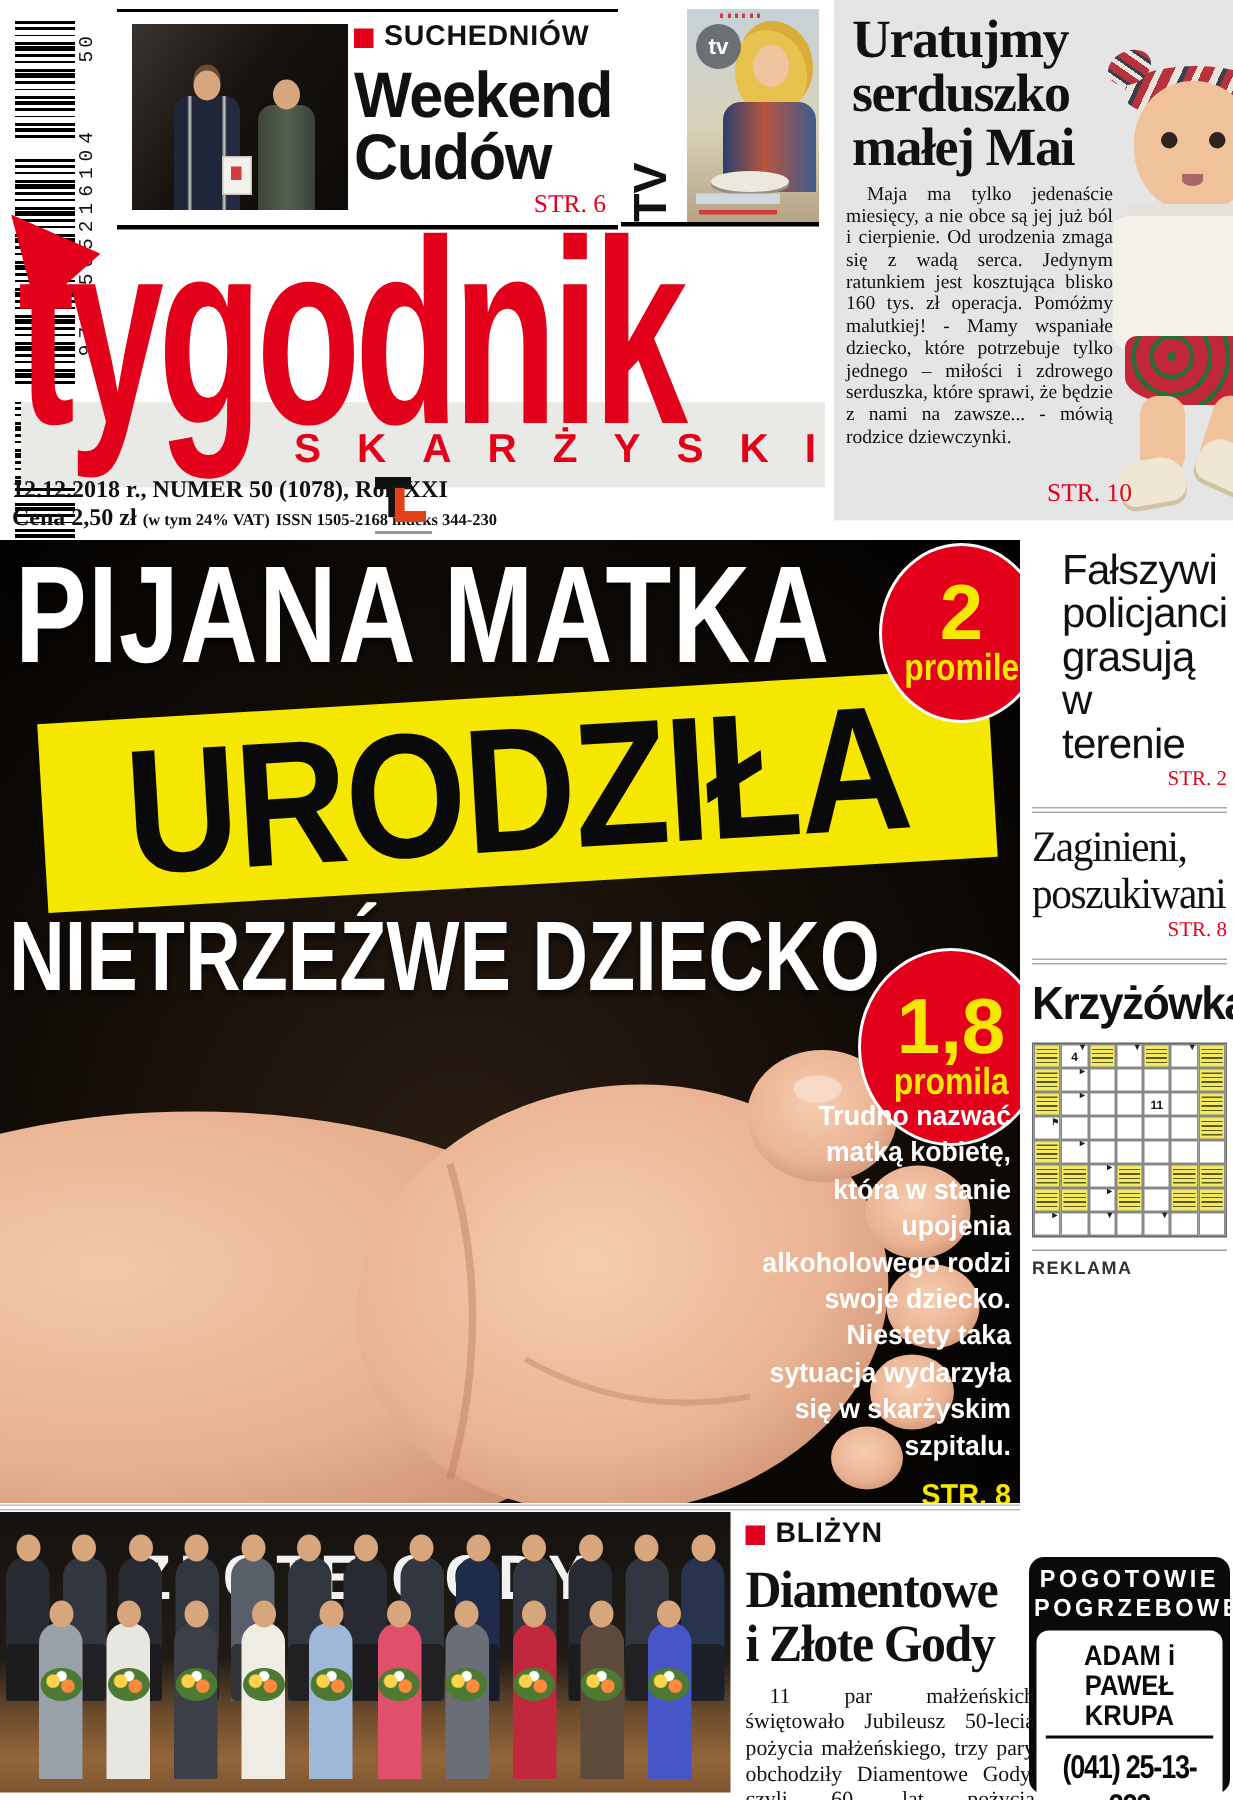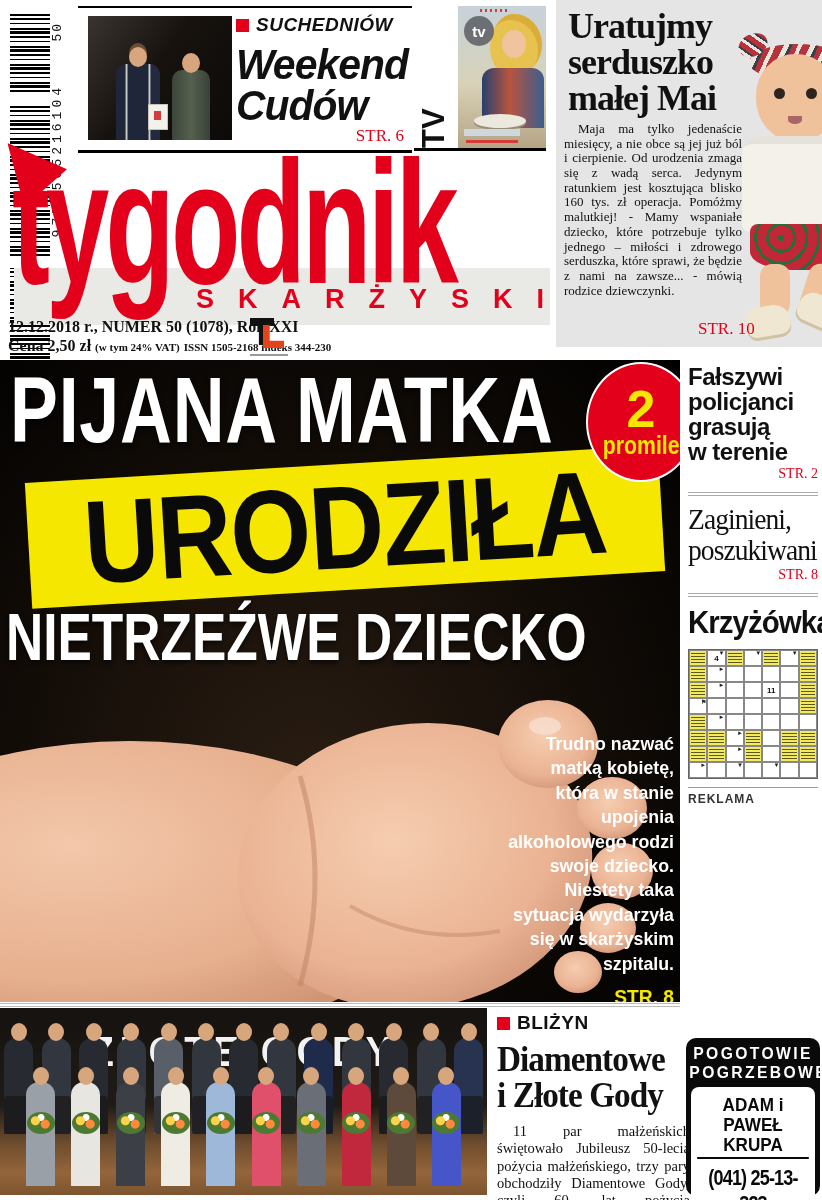--- a/index.html
+++ b/index.html
@@ -19,21 +19,21 @@
           font-family:"Liberation Mono",monospace;font-size:13px;letter-spacing:2px;}
   .weekend-box{left:78px;top:6px;width:334px;height:142px;border-top:2px solid #000;border-bottom:3px solid #000;}
   .kids-photo{left:10px;top:8px;width:144px;height:124px;background:linear-gradient(125deg,#3a3430 0%,#17120e 45%,#0c0a08 100%);overflow:hidden;}
   .kid{position:absolute;bottom:-8px;border-radius:10px 10px 0 0;}
   .kid.girl{left:28px;width:44px;height:84px;background:linear-gradient(90deg,#20263a 20%,#cfd3c8 24%,#20263a 28%,#20263a 72%,#cfd3c8 76%,#232a40 80%);}
   .kid.boy{left:84px;width:38px;height:78px;background:linear-gradient(90deg,#3c453a,#55604e 50%,#39423a);}
   .kid::before{content:"";position:absolute;top:-17px;left:50%;transform:translateX(-50%);width:18px;height:20px;border-radius:50%;background:#d7a67e;}
   .girl::before{box-shadow:0 -4px 0 0 #6b4b32;}
   .cert{position:absolute;left:60px;bottom:10px;width:18px;height:24px;background:#f3f1ec;border:1px solid #c9c4ba;}
   .cert::after{content:"";position:absolute;left:5px;top:6px;width:7px;height:9px;background:#d43b3b;}
-  .weekend-right{left:158px;top:6px;width:172px;font-style:italic;}
+  .weekend-right{left:158px;top:6px;width:172px;}
   .kicker-row{display:flex;align-items:center;gap:7px;font-weight:bold;font-size:19px;letter-spacing:.5px;}
   .weekend-title{margin-top:8px;font-size:43px;font-weight:bold;line-height:.95;letter-spacing:-1px;transform:scaleX(.95);transform-origin:left top;}
   .weekend-str{position:absolute;right:8px;top:118px;font-size:17px;}
   .tv-banner{left:414px;top:6px;width:44px;height:142px;border-bottom:3px solid #000;}
   .tv-banner span{position:absolute;left:2px;bottom:0;writing-mode:vertical-rl;transform:rotate(180deg);
       font-size:31px;font-weight:bold;letter-spacing:0px;}
   .tv-cover{left:458px;top:6px;width:88px;height:142px;border-bottom:3px solid #000;overflow:hidden;
       background:linear-gradient(180deg,#c7d2da 0%,#d9d2b8 55%,#b5a484 100%);}
   .tv-dots{position:absolute;left:22px;top:3px;width:30px;height:3px;background:repeating-linear-gradient(90deg,#d43b3b 0 2px,transparent 2px 5px);}
   .tv-hair{position:absolute;right:4px;top:8px;width:52px;height:62px;background:#e8c24e;border-radius:46% 54% 58% 42%/55% 50% 50% 45%;box-shadow:-4px 6px 0 0 #d9ad3a inset;}
@@ -91,21 +91,21 @@
   .badge .val{font-size:52px;line-height:.9;}
   .badge .unit{font-size:25px;line-height:1;transform:scaleX(.85);}
   .badge1{left:586px;top:2px;width:106px;height:116px;}
   .badge2{left:572px;top:272px;width:120px;height:128px;}
   .foot-svg{position:absolute;left:0;top:296px;width:680px;height:346px;}
   .hero-caption{position:absolute;left:498px;top:372px;width:176px;text-align:right;color:#fff;
      font-weight:bold;font-size:18.5px;line-height:1.32;transform:scaleX(.96);transform-origin:right top;}
   .hero-str{margin-top:8px;color:#f6e700;font-size:20px;}
   
   .rc{left:688px;top:365px;width:130px;}
-  .rc-title{font-weight:bold;font-size:24px;line-height:1.04;letter-spacing:-.5px;width:104px;}
+  .rc-title{font-weight:normal;font-size:28px;line-height:1.04;letter-spacing:-.5px;width:104px;margin-left:20px;}
   .rc-body{margin-top:12px;font-family:"Liberation Serif",serif;font-size:13.2px;line-height:1.17;text-align:justify;text-indent:13px;}
   .rc-str{text-align:right;font-size:14px;margin-top:1px;}
   .sep{height:2px;border-top:1px solid #aaa;border-bottom:1px solid #aaa;margin:10px 0 8px 0;}
   .rc-title2{font-family:"Liberation Serif",serif;font-weight:normal;font-size:29px;line-height:1.08;letter-spacing:-1px;transform:scaleX(.95);transform-origin:left top;width:136px;}
   .cw-title{font-weight:bold;font-size:31px;letter-spacing:-1px;transform:scaleX(.95);transform-origin:left top;margin:2px 0 8px 0;}
   .cw-grid{display:grid;grid-template-columns:repeat(7,1fr);width:128px;border:1px solid #666;background:#fff;}
   .cw-cell{position:relative;height:14px;border:0.5px solid #888;font-size:8px;font-weight:bold;
      display:flex;align-items:center;justify-content:center;}
   .cw-cell.clue{background:#f3ea5f;}
   .cw-cell.clue::before{content:"";position:absolute;left:1px;right:1px;top:2px;bottom:2px;
@@ -259,20 +259,24 @@
     </svg>
     <div class="h1">PIJANA MATKA</div>
     <div class="ybar">
       <span class="h2">URODZIŁA</span>
     </div>
     <div class="h3">NIETRZEŹWE DZIECKO</div>
     <div class="badge badge1">
       <span class="val">2</span>
       <span class="unit">promile</span>
     </div>
+    <div class="badge badge2">
+      <span class="val">1,8</span>
+      <span class="unit">promila</span>
+    </div>
     <div class="hero-caption">
       <span>Trudno nazwać matką kobietę, która w stanie upojenia alkoholowego rodzi swoje dziecko. Niestety taka sytuacja wydarzyła się w skarżyskim szpitalu.</span>
       <div class="hero-str">STR. 8</div>
     </div>
   </div>
 
   <div class="abs rc">
     <div class="rc-title">Fałszywi policjanci grasują w terenie</div>
     <div class="rc-str pgref">STR. 2</div>
     <div class="sep"></div>

